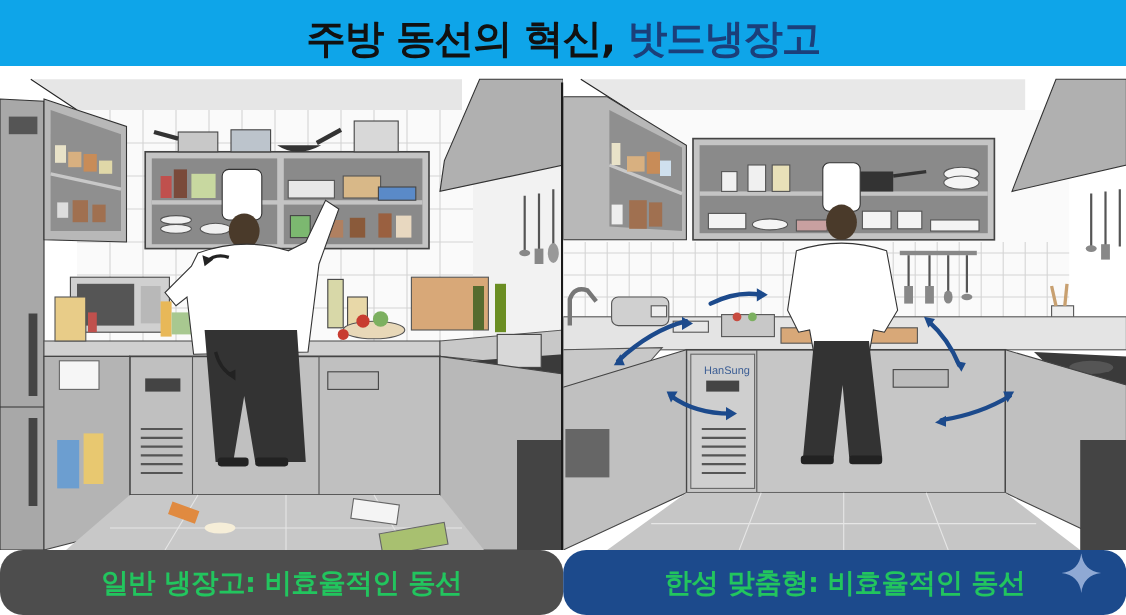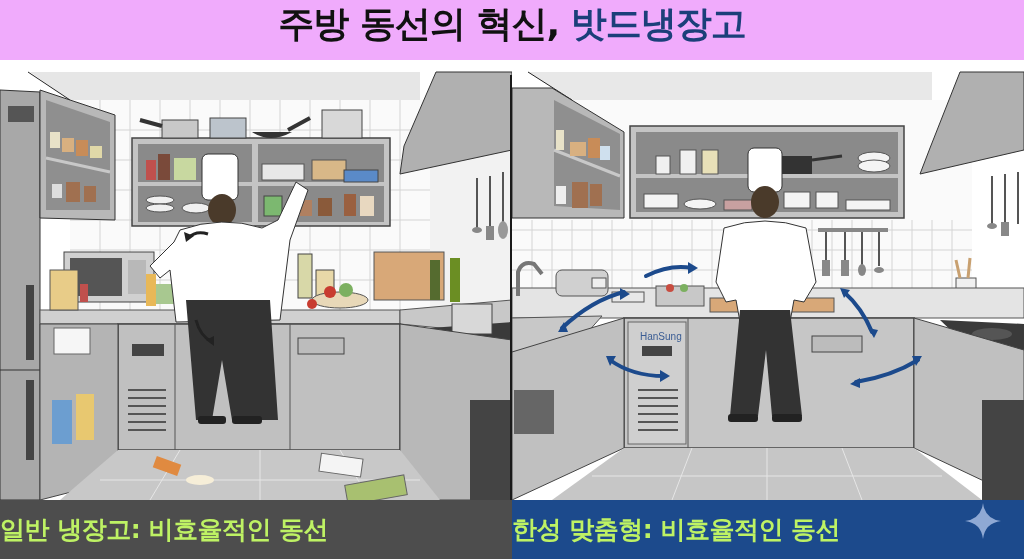--- a/index.html
+++ b/index.html
@@ -1,30 +1,30 @@
 <!DOCTYPE html>
 <html><head>
 <meta charset="utf-8">
 <style>
   * { box-sizing: border-box; margin: 0; padding: 0; }
   html, body { width: 1024px; height: 559px; overflow: hidden; background: #ffffff; }
   body { font-family: "DejaVu Sans", "Liberation Sans", sans-serif; position: relative; }
 
-  .title-bar { position: absolute; left: 0; top: 0; width: 1024px; height: 60px; display: flex; align-items: flex-start; justify-content: center; background: #f0abfc; }
+  .title-bar { position: absolute; left: 0; top: 0; width: 1024px; height: 60px; display: flex; align-items: flex-end; justify-content: center; background: #0ea5e9; }
   .title { font-size: 36px; font-weight: 700; letter-spacing: -1px; color: #111111; white-space: nowrap; }
   .title .accent { color: #1b3f7a; }
 
   .panel { position: absolute; top: 60px; width: 512px; height: 440px; overflow: hidden; background: #ffffff; text-align: right; }
   .panel.left { left: 0; }
   .panel.right { left: 512px; }
   .panel svg { display: block; }
 
   .divider { position: absolute; left: 510px; top: 75px; width: 3px; height: 425px; background: #1a1a1a; }
 
-  .caption { position: absolute; top: 500px; height: 59px; width: 512px; display: flex; align-items: center; justify-content: flex-start; color: #bef264; font-size: 25px; font-weight: 700; letter-spacing: -0.5px; }
+  .caption { position: absolute; top: 500px; height: 59px; width: 512px; display: flex; align-items: center; justify-content: center; color: #22c55e; font-size: 25px; font-weight: 700; letter-spacing: -0.5px; border-radius: 21px; }
   .caption.left { left: 0; background: #4d4d4d; }
   .caption.right { left: 512px; background: #1c4a8c; }
 
   .sparkle { position: absolute; left: 965px; top: 503px; width: 36px; height: 36px; }
 </style>
 </head>
 <body>
 
 <div class="title-bar">
   <div class="title">

